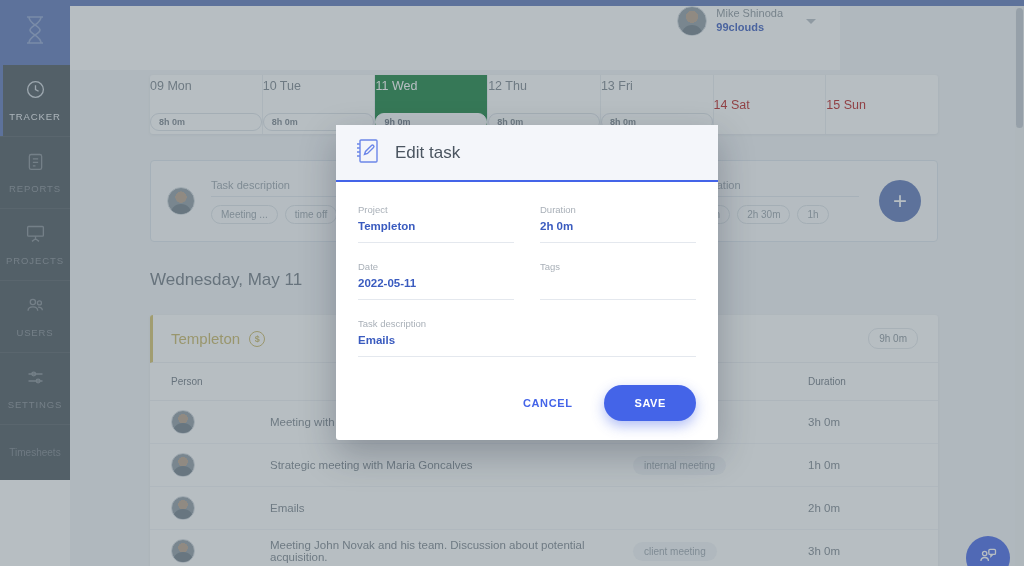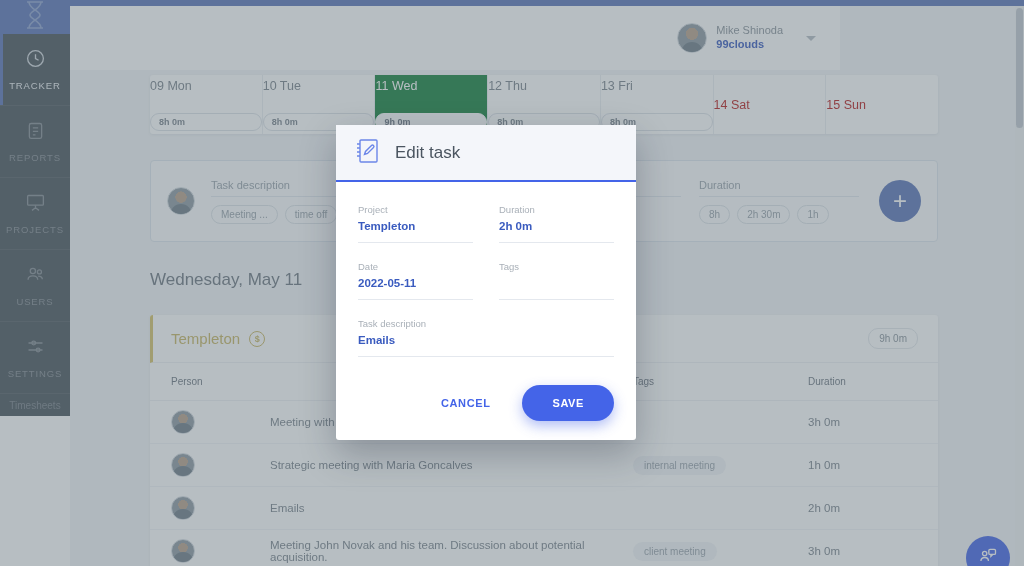--- a/index.html
+++ b/index.html
@@ -12,21 +12,21 @@
   #app {
     position: relative;
     width: 1024px; height: 566px;
     background: #ffffff;
     overflow: hidden;
   }
 
   
   .sidebar {
     position: absolute; left: 0; top: 0;
-    width: 70px; height: 416px;
+    width: 70px; height: 480px;
     background: #4a545c;
     display: flex; flex-direction: column;
     z-index: 30;
     justify-content: center;
   }
   .sidebar-logo {
     height: 70px;
     background: #5b75b8;
     display: flex; align-items: center; justify-content: center;
   }
@@ -66,21 +66,21 @@
   }
   .topbar-strip {
     position: absolute; left: 0; top: 0;
     width: 954px; height: 6px;
     background: #5b75b8;
   }
   .topbar {
     position: absolute; left: 0; top: 6px;
     width: 770px; height: 64px;
     background: #ffffff;
-    display: flex; align-items: center; justify-content: flex-end;
+    display: flex; align-items: flex-start; justify-content: flex-end;
     padding-right: 24px;
   }
   .user-chip { display: flex; align-items: center; gap: 9px; cursor: pointer; }
   .avatar {
     width: 30px; height: 30px; border-radius: 50%;
     background: radial-gradient(circle at 50% 35%, #b9a08a 0 26%, #8e9aa3 27% 100%);
     border: 1px solid #d5dae0;
     position: relative; overflow: hidden; flex: none;
   }
   .avatar::after {
@@ -239,21 +239,21 @@
   .overlay {
     position: absolute; left: 0; top: 0;
     width: 1024px; height: 566px;
     background: rgba(96,110,120,0.45);
     z-index: 40;
   }
 
   
   .modal {
     position: absolute; left: 336px; top: 125px;
-    width: 300px; height: 315px;
+    width: 382px; height: 315px;
     background: #ffffff;
     border-radius: 3px;
     box-shadow: 0 14px 36px rgba(20,30,45,0.28);
     z-index: 50;
     display: flex; flex-direction: column;
   }
   .modal-head {
     height: 57px; background: #f4f6fa;
     border-bottom: 2px solid #4464e8;
     display: flex; align-items: center; padding-left: 18px; gap: 15px;

